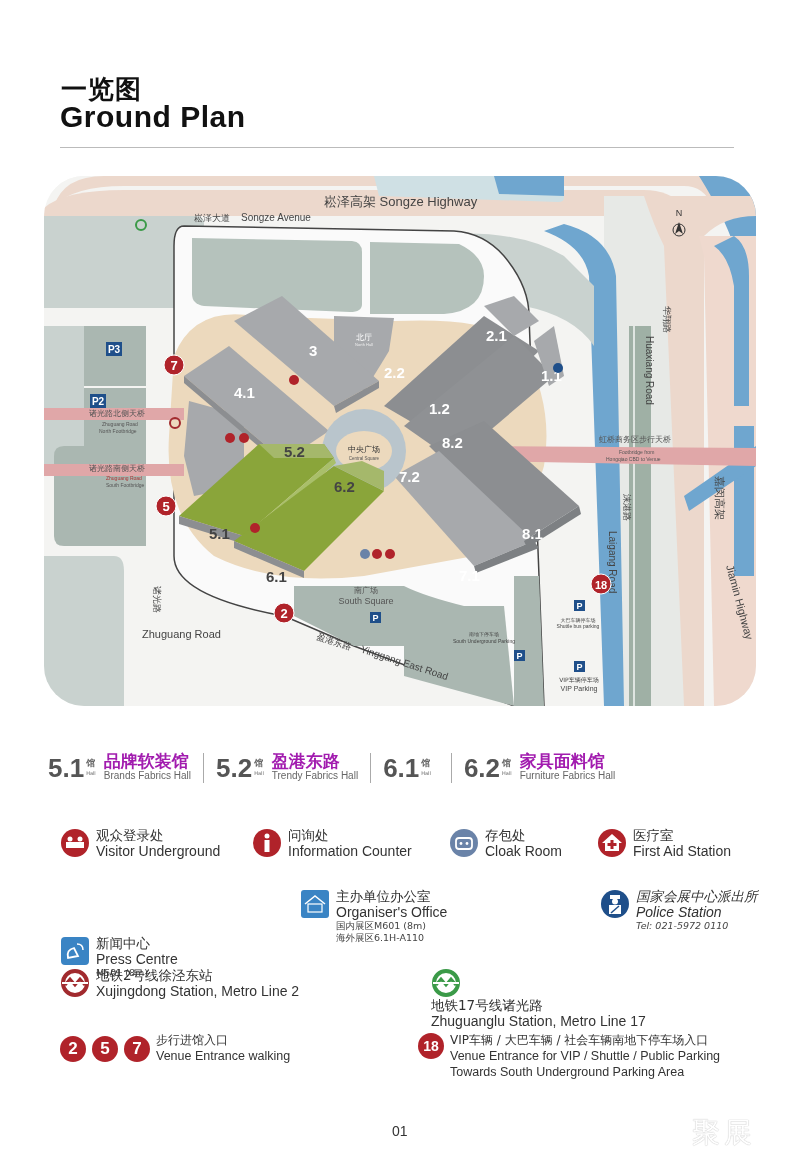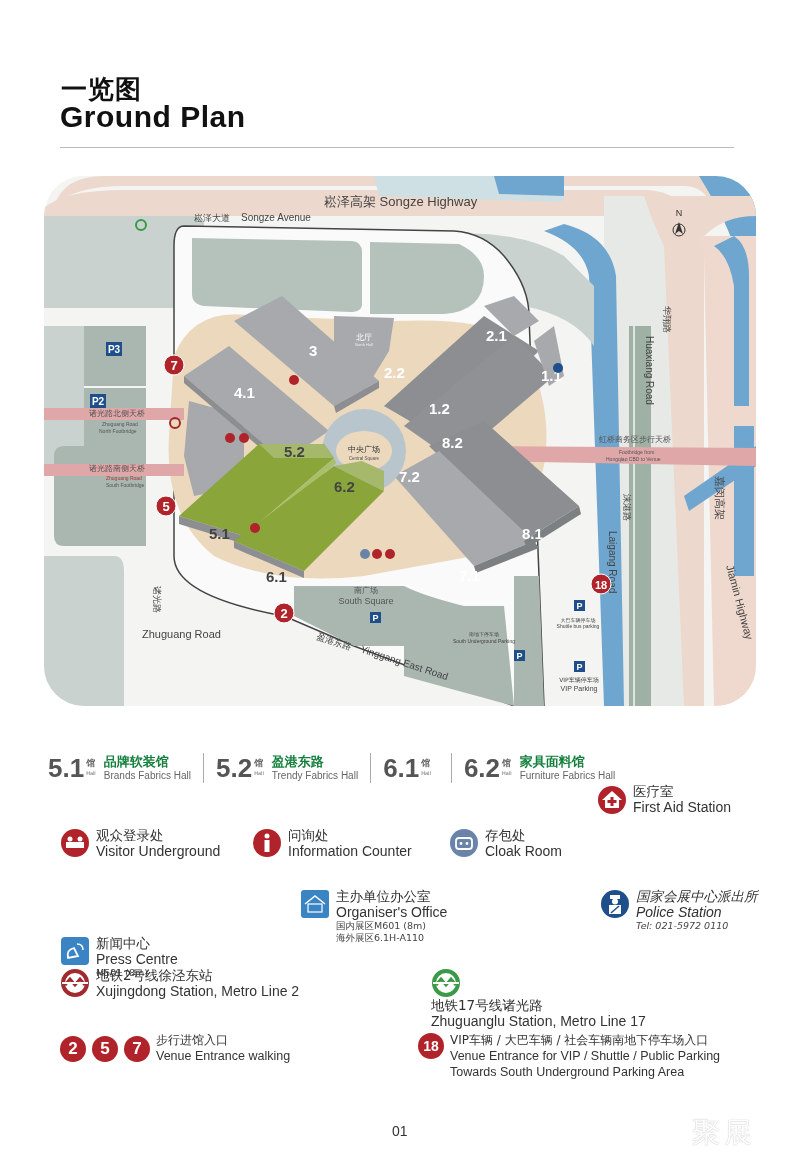--- a/index.html
+++ b/index.html
@@ -10,21 +10,21 @@
   .map{position:absolute;left:44px;top:176px;width:712px;height:530px;border-radius:40px;overflow:hidden;}
   .map svg{display:block;}
   .svgtxt{font-family:"Liberation Sans","DejaVu Sans",sans-serif;}
   .cntxt{font-family:"DejaVu Sans",sans-serif;}
   .hall-legend{position:absolute;top:750px;left:48px;width:720px;height:36px;display:flex;align-items:center;}
   .hl-item{display:flex;align-items:center;height:36px;}
   .hl-num{font-size:26px;font-weight:bold;color:#555;}
   .hl-suf{display:flex;flex-direction:column;font-size:9px;color:#666;margin-left:2px;margin-right:8px;line-height:10px;font-family:"DejaVu Sans",sans-serif;font-weight:bold;}
   .hl-suf small{font-size:5px;font-weight:normal;}
   .hl-text{display:flex;flex-direction:column;}
-  .hl-cn{font-size:13px;font-weight:bold;color:#15803d;font-family:Liberation Serif, serif;line-height:16px;}
+  .hl-cn{font-size:17px;font-weight:bold;color:#a21caf;font-family:Liberation Serif, serif;line-height:16px;}
   .hl-en{font-size:10px;color:#666;line-height:12px;}
   .hl-sep{width:1px;height:30px;background:#aaa;margin:0 12px;}
   .leg{position:absolute;display:flex;align-items:flex-start;}
   .leg .ic{width:30px;height:30px;flex:none;margin-right:6px;}
   .leg .t{display:flex;flex-direction:column;}
   .leg .cn{font-size:13.5px;color:#333;line-height:15px;font-family:"DejaVu Sans",sans-serif;}
   .leg .en{font-size:14px;color:#333;line-height:16px;}
   .leg .sub{font-size:9.5px;color:#444;line-height:12px;font-family:"DejaVu Sans",sans-serif;}
   .circ{width:26px;height:26px;border-radius:50%;background:#b0232a;color:#fff;font-weight:bold;font-size:17px;display:flex;align-items:center;justify-content:center;flex:none;margin-right:6px;}
   .page-num{position:absolute;left:392px;top:1123px;font-size:14px;color:#333;}
@@ -308,21 +308,21 @@
       <circle cx="15" cy="15" r="14" fill="#6a83a8"></circle>
       <rect x="7" y="10" width="16" height="11" rx="3" fill="none" stroke="#fff" stroke-width="1.8"></rect>
       <circle cx="12" cy="15.5" r="1.4" fill="#fff"></circle>
       <circle cx="18" cy="15.5" r="1.4" fill="#fff"></circle>
     </svg>
   <div class="t">
       <span class="cn">存包处</span>
       <span class="en">Cloak Room</span>
     </div>
 </div>
-<div class="leg" style="left:597px;top:784px;align-items:center;">
+<div class="leg" style="left:597px;top:828px;">
   <svg class="ic" viewBox="0 0 30 30">
       <circle cx="15" cy="15" r="14" fill="#b0232a"></circle>
       <path d="M5 15 L15 6 L25 15 L22 15 L22 23 L8 23 L8 15 Z" fill="#fff"></path>
       <rect x="13.5" y="12" width="3" height="9" fill="#b0232a"></rect>
       <rect x="10.5" y="15" width="9" height="3" fill="#b0232a"></rect>
     </svg>
   <div class="t">
       <span class="cn">医疗室</span>
       <span class="en">First Aid Station</span>
     </div>

